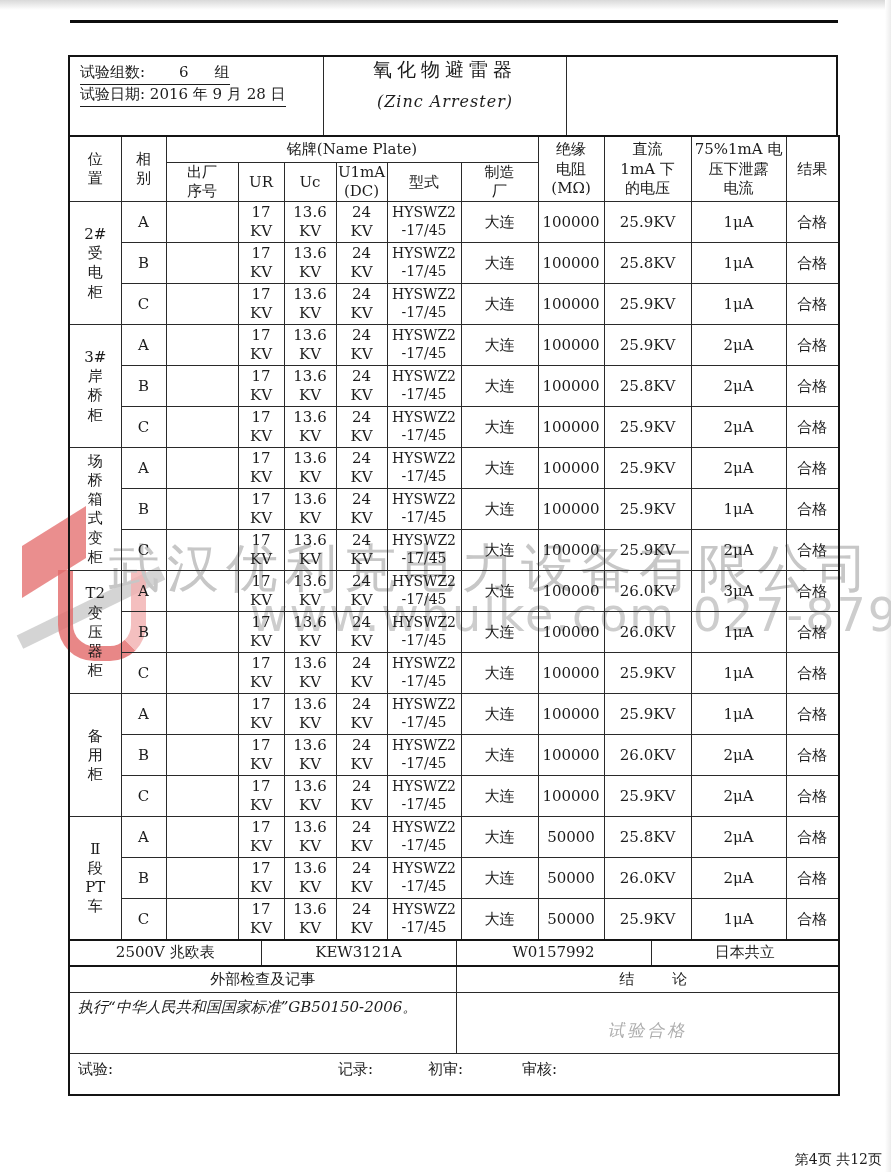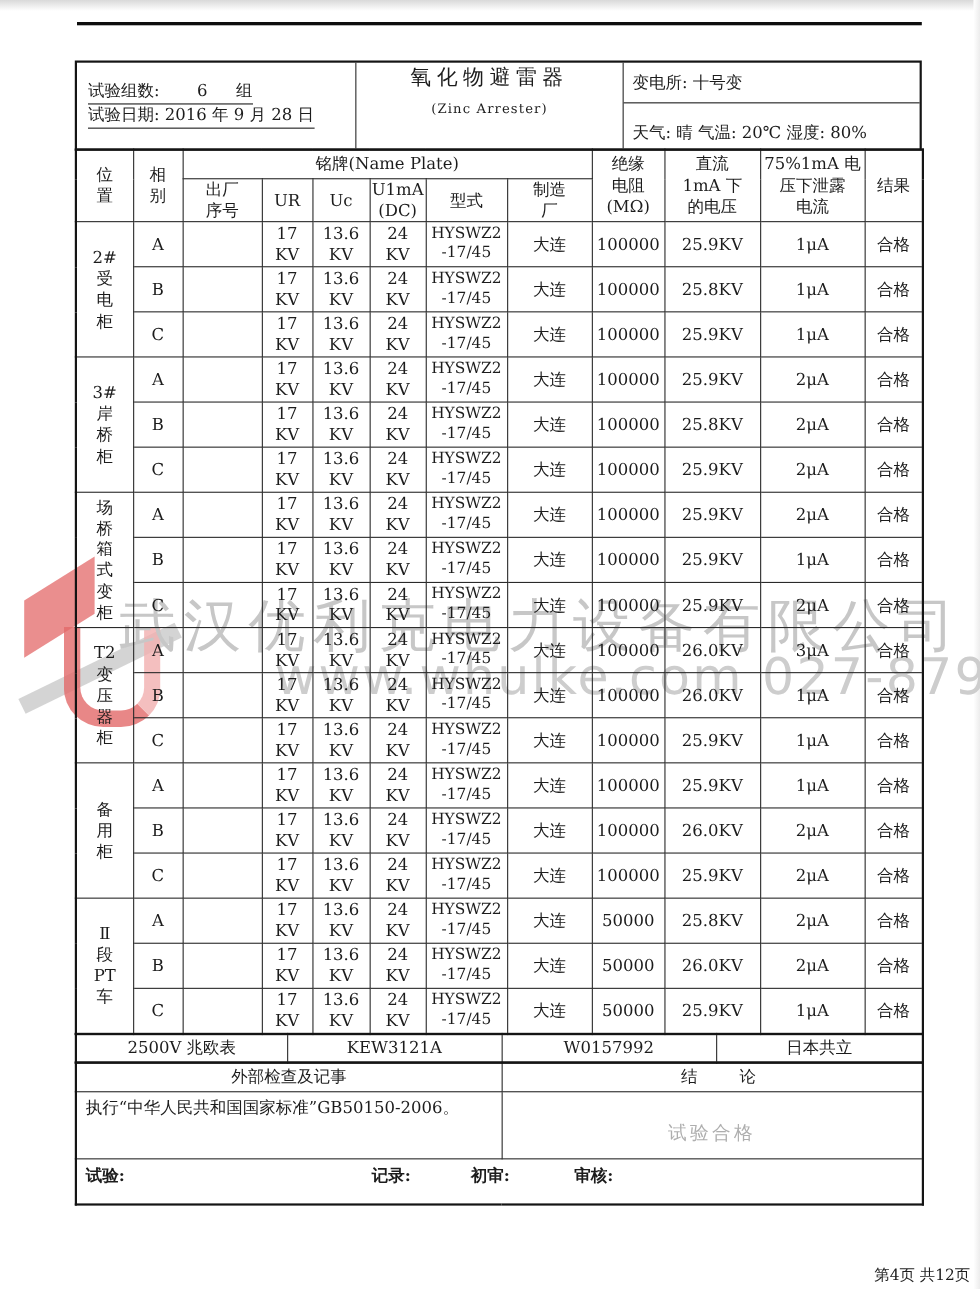--- a/index.html
+++ b/index.html
@@ -26,51 +26,51 @@
     transform:rotate(-26deg);opacity:.9;}
   .logo-u{position:absolute;left:42px;top:58px;width:58px;height:76px;border:15px solid #e36a6a;
     border-top:none;border-right-color:#f2b0b0;border-bottom-left-radius:36px;
     border-bottom-right-radius:36px;opacity:.8;}
 
   #sheet{position:absolute;left:68px;top:55px;width:770px;z-index:2;}
 
   
   .head-block{display:flex;border:2px solid #141414;box-sizing:border-box;height:82px;background:transparent;}
   .head-left{width:254px;border-right:1px solid #2a2a2a;box-sizing:border-box;
-    display:flex;flex-direction:column;justify-content:center;padding:6px 8px 8px 10px;font-size:15px;}
+    display:flex;flex-direction:column;justify-content:flex-start;padding:6px 8px 8px 10px;font-size:15px;}
   .uline{border-bottom:1px solid #1c1c1c;display:inline-block;padding-bottom:2px;}
   .gap-l{display:inline-block;width:34px;}
   .gap-s{display:inline-block;width:26px;}
   .head-mid{width:243px;border-right:1px solid #2a2a2a;box-sizing:border-box;text-align:center;
     display:flex;flex-direction:column;justify-content:flex-start;gap:9px;}
   .title-cn{font-size:19px;letter-spacing:5px;}
-  .title-en{font-size:12px;letter-spacing:1px;}
+  .title-en{font-size:16px;letter-spacing:1px;font-style:italic;}
   .head-right{flex:1;display:flex;flex-direction:column;font-size:15px;}
   .hr-row1{flex:1;display:flex;align-items:center;padding-left:8px;border-bottom:1px solid #1c1c1c;}
   .hr-row2{flex:1;display:flex;align-items:flex-end;padding:0 0 5px 8px;}
 
   table{border-collapse:collapse;table-layout:fixed;width:770px;margin-top:-2px;
     background:transparent;}
   table, .head-block{background:transparent;}
   th,td{border:1px solid #2a2a2a;padding:0;text-align:center;vertical-align:middle;
     font-weight:normal;font-size:15px;line-height:1.28;white-space:pre-line;overflow:hidden;}
   table{border:2px solid #141414;}
   thead tr.h1 th{height:25px;}
   thead tr.h2 th{height:38px;}
   tbody tr{height:41px;}
   .model-cell{font-size:14px;}
   .inst tr{height:26px;}
   .inst .inst-title{height:25px;font-size:15px;}
   .insp .insp-head{height:27px;}
-  .insp .insp-body td{height:50px;vertical-align:top;}
+  .insp .insp-body td{height:50px;vertical-align:top;font-style:italic;}
   .note-cell{text-align:left;padding:5px 8px;font-size:15px;white-space:normal;}
   .stamp-cell{position:relative;}
   .stamp{color:#aeaeae;font-size:17px;letter-spacing:3px;padding-top:7px;display:inline-block;}
   .pre{white-space:pre;padding-left:12px;}
-  .sig-row td{height:29px;text-align:center;position:relative;white-space:normal;font-weight:bold;}
+  .sig-row td{height:29px;text-align:center;position:relative;white-space:normal;}
   .sig-row span{position:absolute;top:6px;font-size:15px;}
   .sig-test{left:8px;} .sig-record{left:268px;} .sig-first{left:358px;} .sig-review{left:452px;}
 
   #page-footer{position:absolute;left:68px;top:1151px;width:770px;text-align:right;
     font-size:14px;z-index:2;margin-left:44px;}
 </style>
 </head>
 <body>
 
 <div id="page">
@@ -97,24 +97,20 @@
             <span>试验组数:</span><span class="gap-l"></span><span>6</span><span class="gap-s"></span><span>组</span>
           </span>
         </div>
         <div>
           <span class="uline"><span>试验日期:</span> <span>2016 年 9 月 28 日</span></span>
         </div>
       </div>
       <div class="head-mid">
         <div class="title-cn">氧化物避雷器</div>
         <div class="title-en">(Zinc  Arrester)</div>
-      </div>
-      <div class="head-right">
-        <div class="hr-row1">变电所: 十号变</div>
-        <div class="hr-row2">天气: 晴  气温: 20℃  湿度: 80%</div>
       </div>
     </div>
 
     <table id="main-table">
       <colgroup>
         <col style="width:52px">
           <col style="width:45px">
           <col style="width:72px">
         <col style="width:46px">
           <col style="width:52px">

